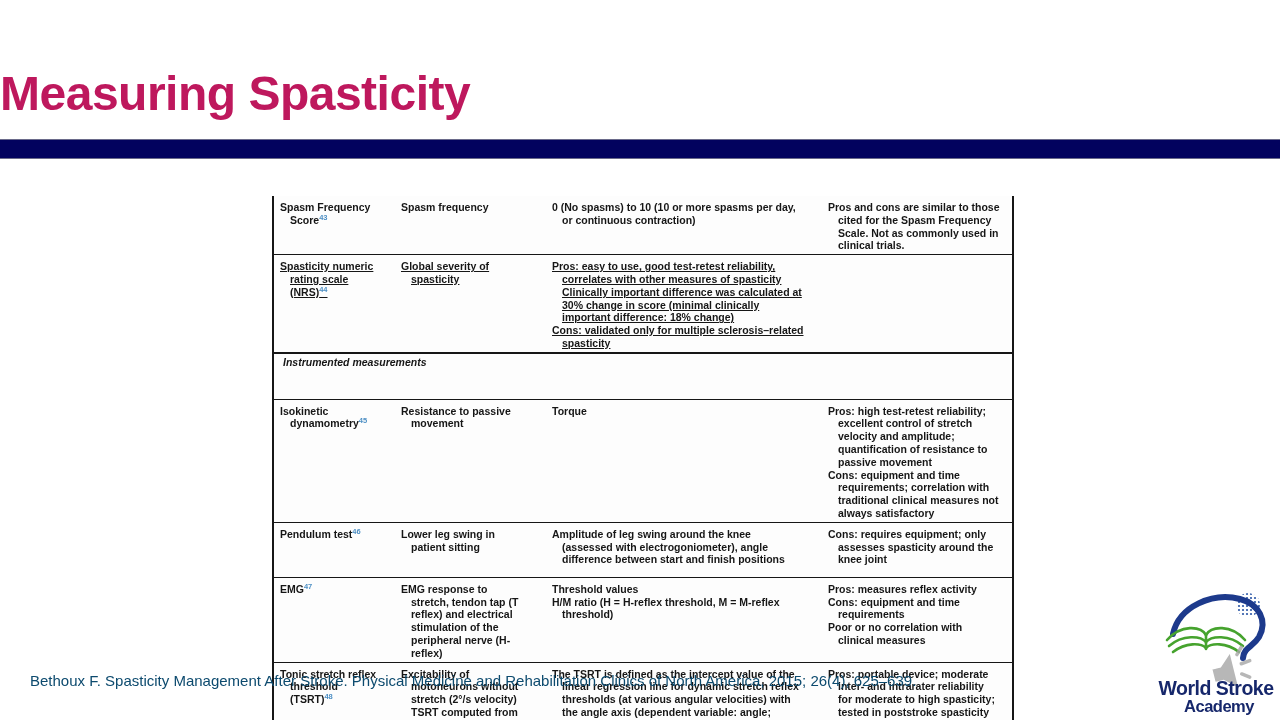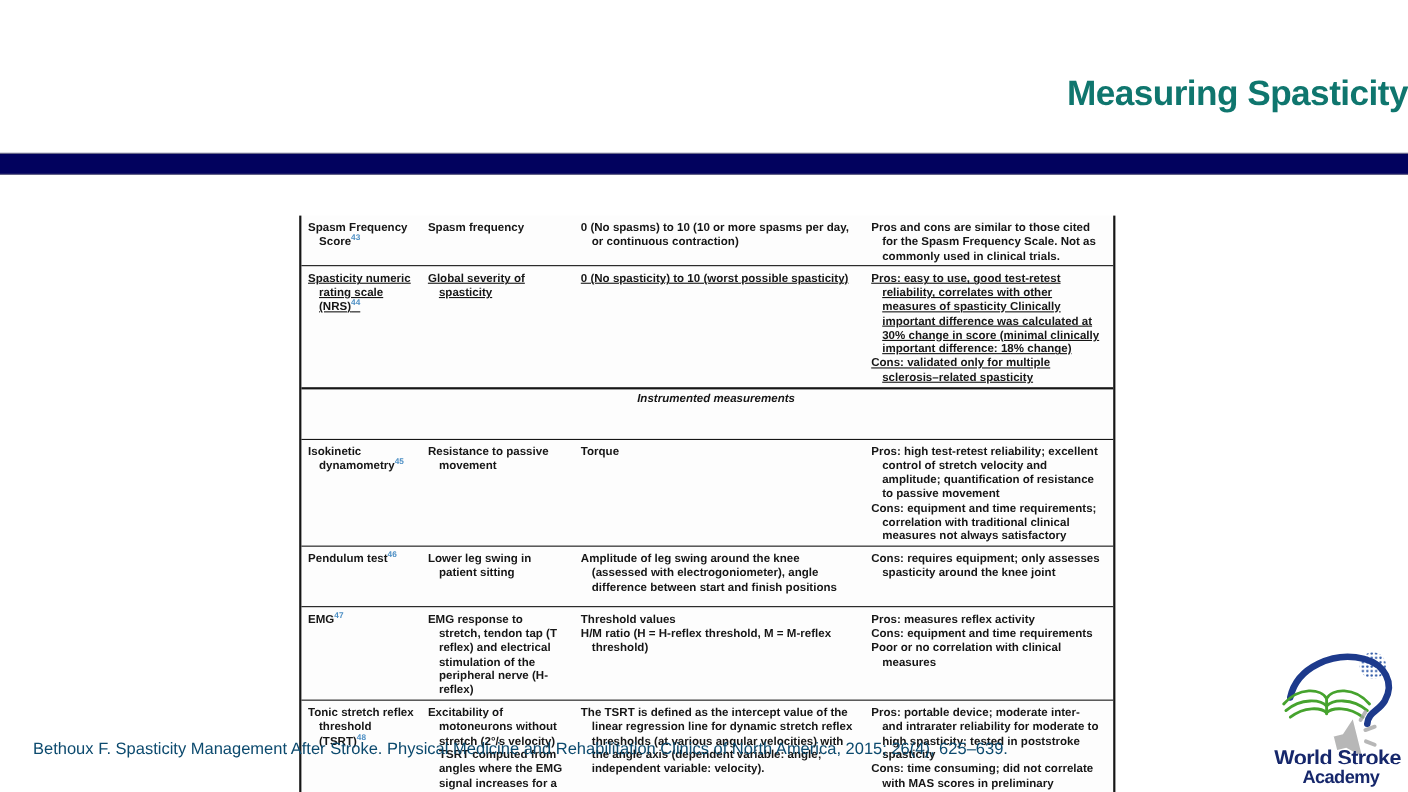--- a/index.html
+++ b/index.html
@@ -5,45 +5,45 @@
   html,body{margin:0;padding:0;}
   body{
     width:1280px;height:720px;background:#ffffff;position:relative;overflow:hidden;
     font-family:"Liberation Sans", sans-serif;
   }
   .slide{position:absolute;inset:0;background:#ffffff;}
 
   
   .slide-title{
     position:absolute;top:66px;left:0;width:100%;
-    text-align:right;font-size:32px;font-weight:bold;
-    color:#0f766e;letter-spacing:-0.5px;margin:0;
+    text-align:left;font-size:48px;font-weight:bold;
+    color:#be185d;letter-spacing:-0.5px;margin:0;
   }
   .title-bar{
     position:absolute;top:139px;left:0;width:1280px;height:18px;
     background:#02025e;border-top:1px solid #6a6a8a;border-bottom:1px solid #6a6a8a;
   }
 
   
   .paper-table{
     position:absolute;left:272px;top:196px;width:742px;
     box-sizing:border-box;
     border-left:2px solid #161616;border-right:2px solid #161616;border-bottom:3px solid #161616;
     background:#fdfdfd;
     font-size:10.5px;line-height:1.22;font-weight:700;color:#161616;
   }
   .t-row{
     display:grid;grid-template-columns:105px 135px 260px 1fr;
     box-sizing:border-box;
-    padding:5px 4px 2px 6px;column-gap:4px;
+    padding:5px 4px 2px 6px;column-gap:16px;
   }
   .t-row + .t-row, .t-section, .t-section + .t-row{border-top:1.5px solid #161616;}
   .t-section{
-    box-sizing:border-box;min-height:16px;padding:2px 4px 1px 20px;
-    font-style:italic;border-top:2px solid #161616;text-align:center;
+    box-sizing:border-box;min-height:16px;padding:2px 4px 1px 9px;
+    font-style:italic;border-top:2px solid #161616;
   }
   .r0{min-height:45px;} .r1{min-height:96px;text-decoration:underline;} .r2{min-height:92px;margin-top:29px;}
   .r3{min-height:55px;} .r4{min-height:62px;} .r5{min-height:84px;}
   .cell{padding-right:8px;}
   .cell p{margin:0;padding-left:10px;text-indent:-10px;}
   sup.ref{color:#4d8fc4;font-size:7.5px;font-weight:700;vertical-align:super;line-height:0;}
 
   
   .citation{
     position:absolute;left:30px;top:672px;width:1000px;
@@ -79,23 +79,20 @@
           <p>Pros and cons are similar to those cited for the Spasm Frequency Scale. Not as commonly used in clinical trials.</p>
         </div>
     </div>
 
     <div class="t-row r1">
       <div class="cell">
           <p><span>Spasticity numeric rating scale (NRS)</span><sup class="ref">44</sup></p>
         </div>
       <div class="cell">
           <p>Global severity of spasticity</p>
-        </div>
-      <div class="cell">
-          <p>0 (No spasticity) to 10 (worst possible spasticity)</p>
         </div>
       <div class="cell">
         <p>Pros: easy to use, good test-retest reliability, correlates with other measures of spasticity Clinically important difference was calculated at 30% change in score (minimal clinically important difference: 18% change)</p>
         <p>Cons: validated only for multiple sclerosis–related spasticity</p>
       </div>
     </div>
 
     <div class="t-section">Instrumented measurements</div>
 
     <div class="t-row r2">

